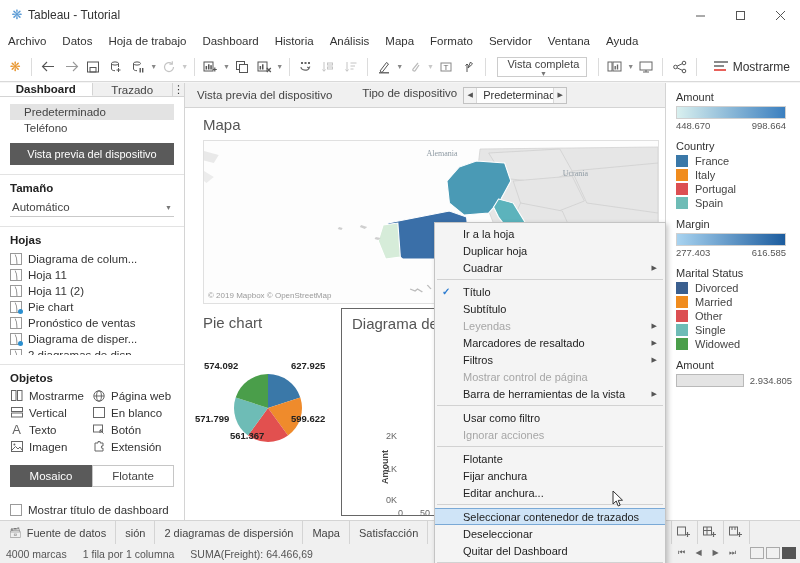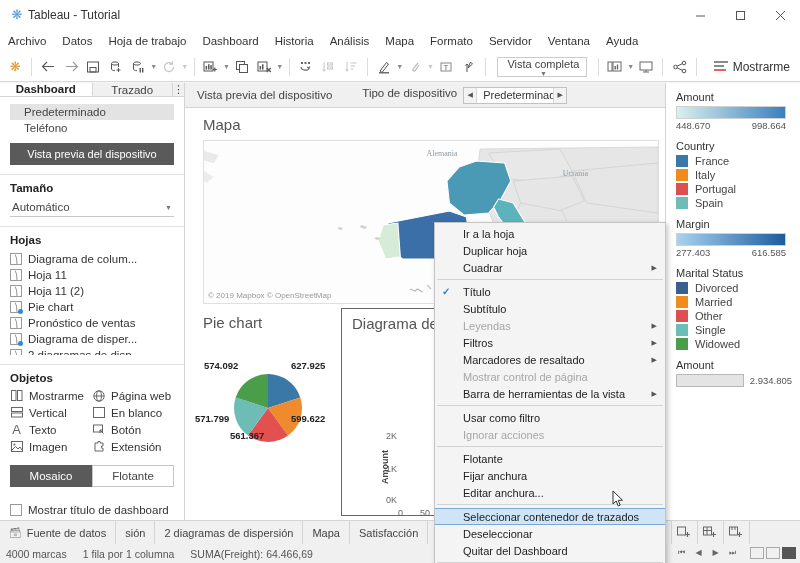--- a/index.html
+++ b/index.html
@@ -833,25 +833,25 @@
         <span>Título</span>
       </div>
     <div class="ctxrow">
         <span>Subtítulo</span>
       </div>
     <div class="ctxrow disabled">
         <span>Leyendas</span>
         <span class="sub">▶</span>
       </div>
     <div class="ctxrow">
+        <span>Marcadores de resaltado</span>
+        <span class="sub">▶</span>
+      </div>
+    <div class="ctxrow">
         <span>Filtros</span>
-        <span class="sub">▶</span>
-      </div>
-    <div class="ctxrow">
-        <span>Marcadores de resaltado</span>
         <span class="sub">▶</span>
       </div>
     <div class="ctxrow disabled">
         <span>Mostrar control de página</span>
       </div>
     <div class="ctxrow">
         <span>Barra de herramientas de la vista</span>
         <span class="sub">▶</span>
       </div>
     <div class="ctxsep"></div>

